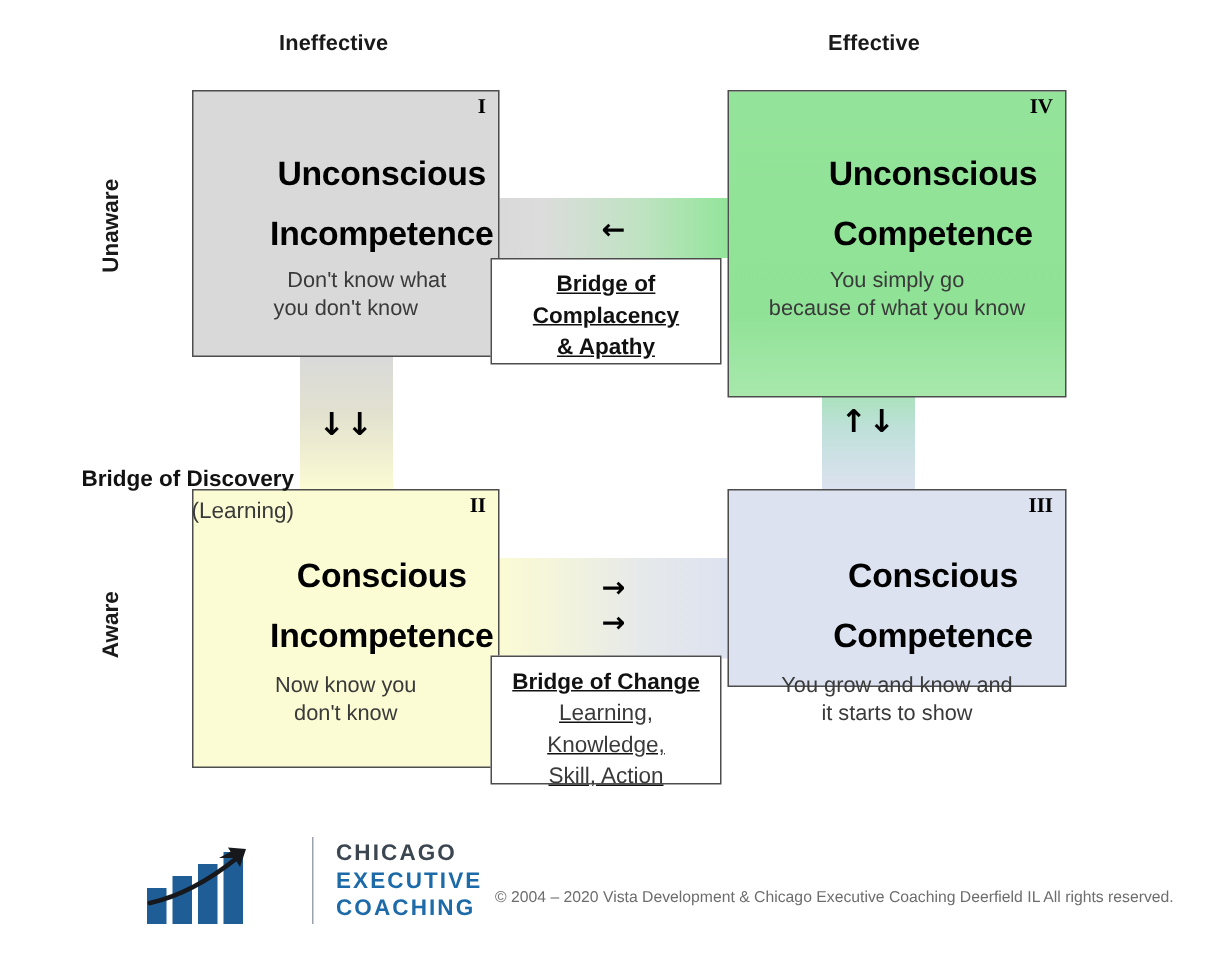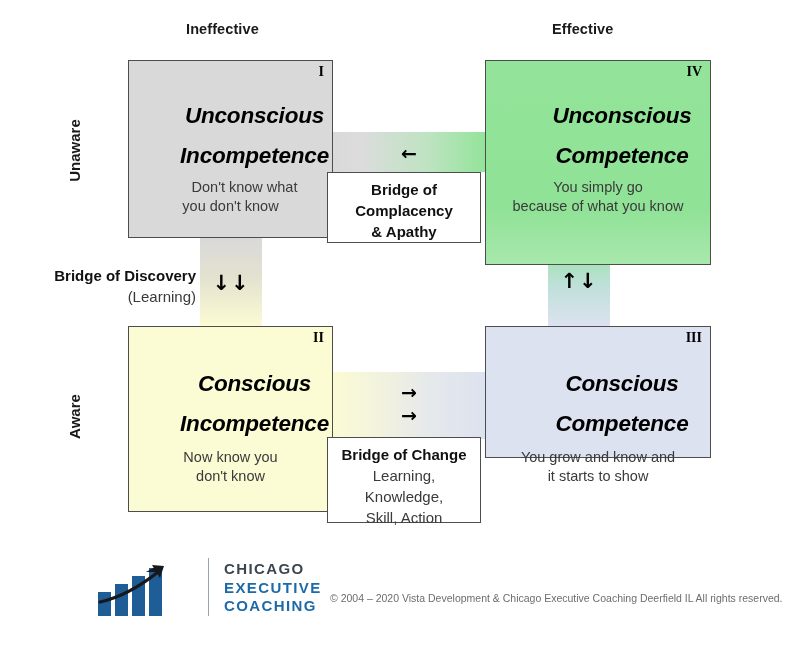--- a/index.html
+++ b/index.html
@@ -34,21 +34,21 @@
     box-sizing:border-box;
     display:flex;flex-direction:column;
     align-items:center;justify-content:flex-start;
   }
   .quad .roman{
     position:absolute;top:3px;right:8px;
     font-family:"Liberation Serif", serif;
     font-weight:bold;font-size:14px;color:#000;
   }
   .quad .t1,.quad .t2{
-    font-weight:bold;font-style:italic;
+    font-weight:bold;
     font-size:22.5px;color:#000;
     letter-spacing:-0.2px;
     white-space:nowrap;
     margin-left:48px;
   }
   .quad .sub{
     font-size:14.5px;color:#3a3a3a;line-height:19px;
     text-align:center;white-space:nowrap;
   }
 
@@ -94,34 +94,35 @@
 
   
   .bridge-box{
     position:absolute;
     background:#ffffff;
     border:1px solid #4d4d4d;
     box-sizing:border-box;
     display:flex;flex-direction:column;
     align-items:center;justify-content:flex-start;
     padding-top:6px;
+    text-decoration:underline;
   }
   .bridge-box .bt{
     font-size:15px;font-weight:bold;color:#111;line-height:21px;
     text-align:center;white-space:nowrap;
   }
   .bridge-box .bs{
     font-size:15px;color:#3a3a3a;line-height:21px;
     text-align:center;white-space:nowrap;
   }
   #bridge-complacency{left:327px;top:172px;width:154px;height:71px;}
   #bridge-change{left:327px;top:437px;width:154px;height:86px;}
 
   
-  .bridge-plain{position:absolute;white-space:nowrap;}
+  .bridge-plain{position:absolute;white-space:nowrap;margin-top:44px;}
   .bridge-plain .bt{font-size:15px;font-weight:bold;color:#111;line-height:21px;}
   .bridge-plain .bs{font-size:15px;color:#3a3a3a;line-height:21px;}
   #bridge-discovery{left:28px;top:265px;width:168px;text-align:right;}
   #bridge-repetition{left:616px;top:263px;width:190px;text-align:left;}
 
   
   #logo{position:absolute;left:96px;top:556px;width:186px;height:62px;}
   #logo .bars{position:absolute;left:0;top:6px;width:92px;height:54px;}
   #logo .divider{position:absolute;left:112px;top:2px;width:1px;height:58px;background:#9aa3ad;}
   #logo .words{position:absolute;left:128px;top:4px;}

